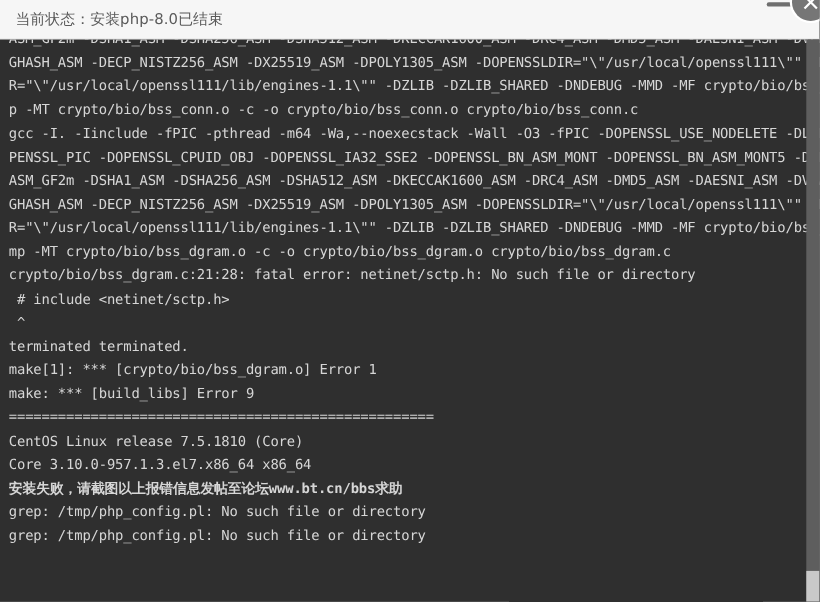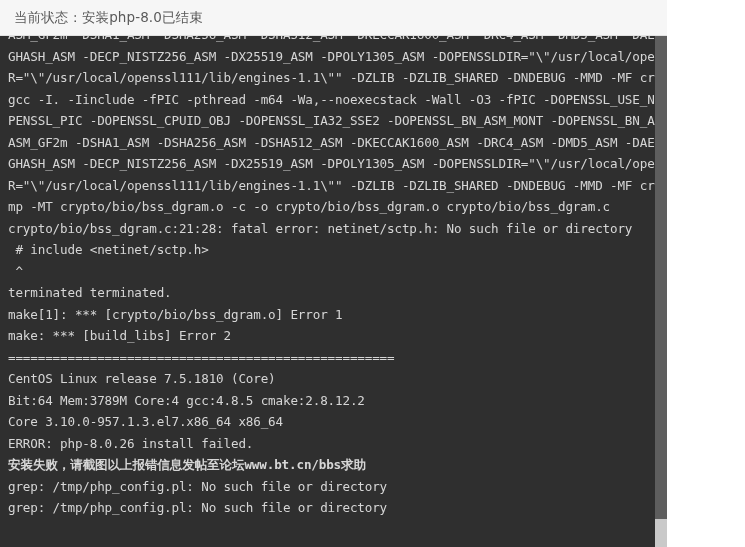--- a/index.html
+++ b/index.html
@@ -9,21 +9,21 @@
   }
   body {
     width: 745px;
     height: 547px;
     overflow: hidden;
     font-family: "Liberation Sans", sans-serif;
   }
 
   #app {
     position: relative;
-    width: 667px;
+    width: 745px;
     height: 547px;
     background: #2e2e2e;
     overflow: hidden;
   }
 
   
   .header {
     position: absolute;
     left: 0;
     top: 0;
@@ -141,37 +141,36 @@
       <span class="x1"></span>
       <span class="x2"></span>
     </div>
   </div>
 
   <div class="terminal">
     <div class="term-inner" id="term-inner">
         <div class="line">ASM_GF2m -DSHA1_ASM -DSHA256_ASM -DSHA512_ASM -DKECCAK1600_ASM -DRC4_ASM -DMD5_ASM -DAESNI_ASM -DVPAES_ASM -D</div>
         <div class="line">GHASH_ASM -DECP_NISTZ256_ASM -DX25519_ASM -DPOLY1305_ASM -DOPENSSLDIR="\"/usr/local/openssl111\"" -DENGINESDI</div>
         <div class="line">R="\"/usr/local/openssl111/lib/engines-1.1\"" -DZLIB -DZLIB_SHARED -DNDEBUG -MMD -MF crypto/bio/bss_conn.d.tm</div>
+        <div class="line">p -MT crypto/bio/bss_conn.o -c -o crypto/bio/bss_conn.o crypto/bio/bss_conn.c</div>
         <div class="line">gcc -I. -Iinclude -fPIC -pthread -m64 -Wa,--noexecstack -Wall -O3 -fPIC -DOPENSSL_USE_NODELETE -DL_ENDIAN -DO</div>
         <div class="line">PENSSL_PIC -DOPENSSL_CPUID_OBJ -DOPENSSL_IA32_SSE2 -DOPENSSL_BN_ASM_MONT -DOPENSSL_BN_ASM_MONT5 -DOPENSSL_BN_</div>
         <div class="line">ASM_GF2m -DSHA1_ASM -DSHA256_ASM -DSHA512_ASM -DKECCAK1600_ASM -DRC4_ASM -DMD5_ASM -DAESNI_ASM -DVPAES_ASM -D</div>
         <div class="line">GHASH_ASM -DECP_NISTZ256_ASM -DX25519_ASM -DPOLY1305_ASM -DOPENSSLDIR="\"/usr/local/openssl111\"" -DENGINESDI</div>
         <div class="line">R="\"/usr/local/openssl111/lib/engines-1.1\"" -DZLIB -DZLIB_SHARED -DNDEBUG -MMD -MF crypto/bio/bss_dgram.d.t</div>
         <div class="line">mp -MT crypto/bio/bss_dgram.o -c -o crypto/bio/bss_dgram.o crypto/bio/bss_dgram.c</div>
         <div class="line">crypto/bio/bss_dgram.c:21:28: fatal error: netinet/sctp.h: No such file or directory</div>
         <div class="line"> # include &lt;netinet/sctp.h&gt;</div>
         <div class="line"> ^</div>
         <div class="line">terminated terminated.</div>
         <div class="line">make[1]: *** [crypto/bio/bss_dgram.o] Error 1</div>
-        <div class="line">make: *** [build_libs] Error 2</div>
+        <div class="line">make: *** [build_libs] Error 9</div>
         <div class="line">====================================================</div>
         <div class="line">CentOS Linux release 7.5.1810 (Core)</div>
-        <div class="line">Bit:64 Mem:3789M Core:4 gcc:4.8.5 cmake:2.8.12.2</div>
         <div class="line">Core 3.10.0-957.1.3.el7.x86_64 x86_64</div>
-        <div class="line">ERROR: php-8.0.26 install failed.</div>
         <div class="line mixed">安装失败，请截图以上报错信息发帖至论坛www.bt.cn/bbs求助</div>
         <div class="line">grep: /tmp/php_config.pl: No such file or directory</div>
         <div class="line">grep: /tmp/php_config.pl: No such file or directory</div>
       </div>
   </div>
 
   <div class="scrollbar">
     <div class="scroll-thumb"></div>
   </div>
 

